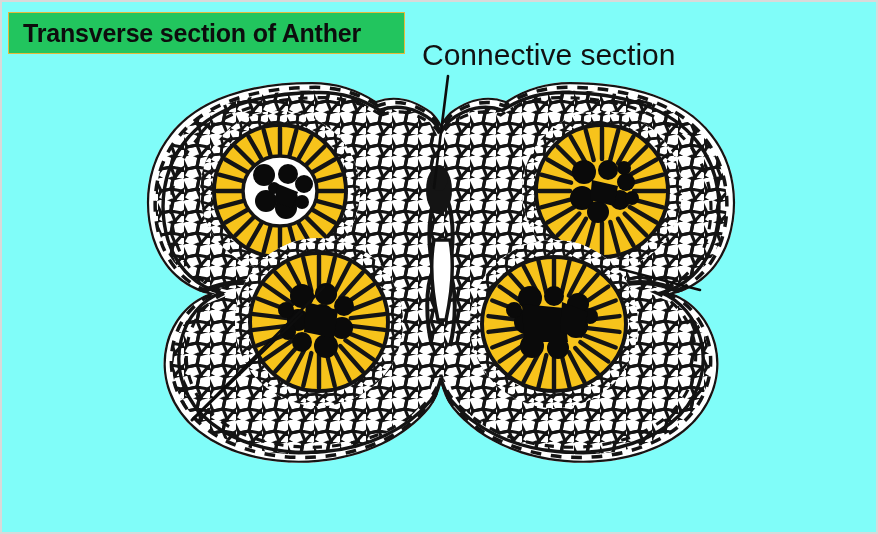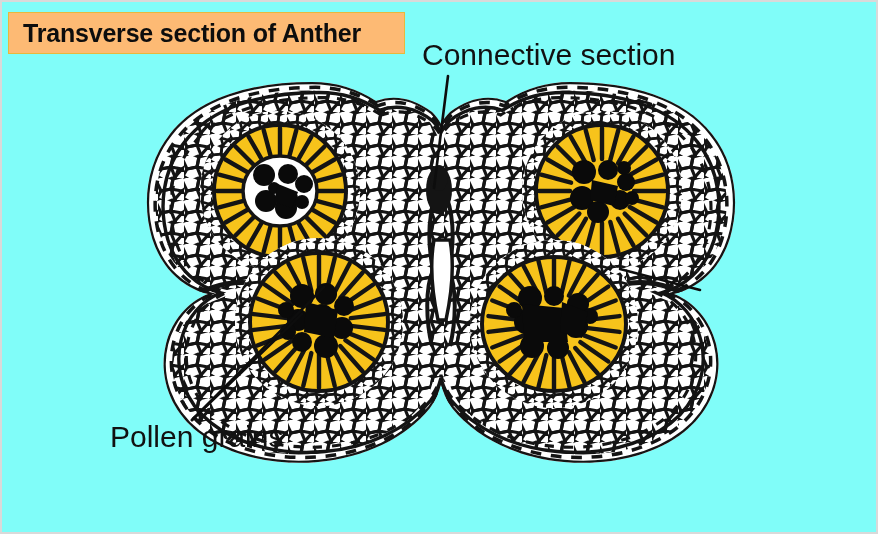--- a/index.html
+++ b/index.html
@@ -20,21 +20,21 @@
   #diagram{
     position:absolute;left:0;top:0;
     width:878px;height:534px;
     display:block;
   }
   .title-banner{
     position:absolute;
     left:6px;top:10px;
     width:397px;height:42px;
     box-sizing:border-box;
-    background:#fdba74;
+    background:#22c55e;
     border:1.5px solid #e8b83c;
     display:flex;align-items:center;
     padding-left:14px;
     text-align:right;
   }
   .title-banner .title-text{
     font-size:25px;
     font-weight:bold;
     color:#0d0d0d;
     letter-spacing:-0.2px;
@@ -357,15 +357,14 @@
       <line x1="190" y1="418" x2="322" y2="285"></line>
       <line x1="190" y1="418" x2="300" y2="312"></line>
     </g>
   </svg>
 
   <div class="title-banner">
     <span class="title-text">Transverse section of Anther</span>
   </div>
 
   <div class="lbl" id="lbl-connective">Connective section</div>
-  <div class="lbl" id="lbl-pollen">Pollen grains</div>
 
 </div>
 
 </body></html>

